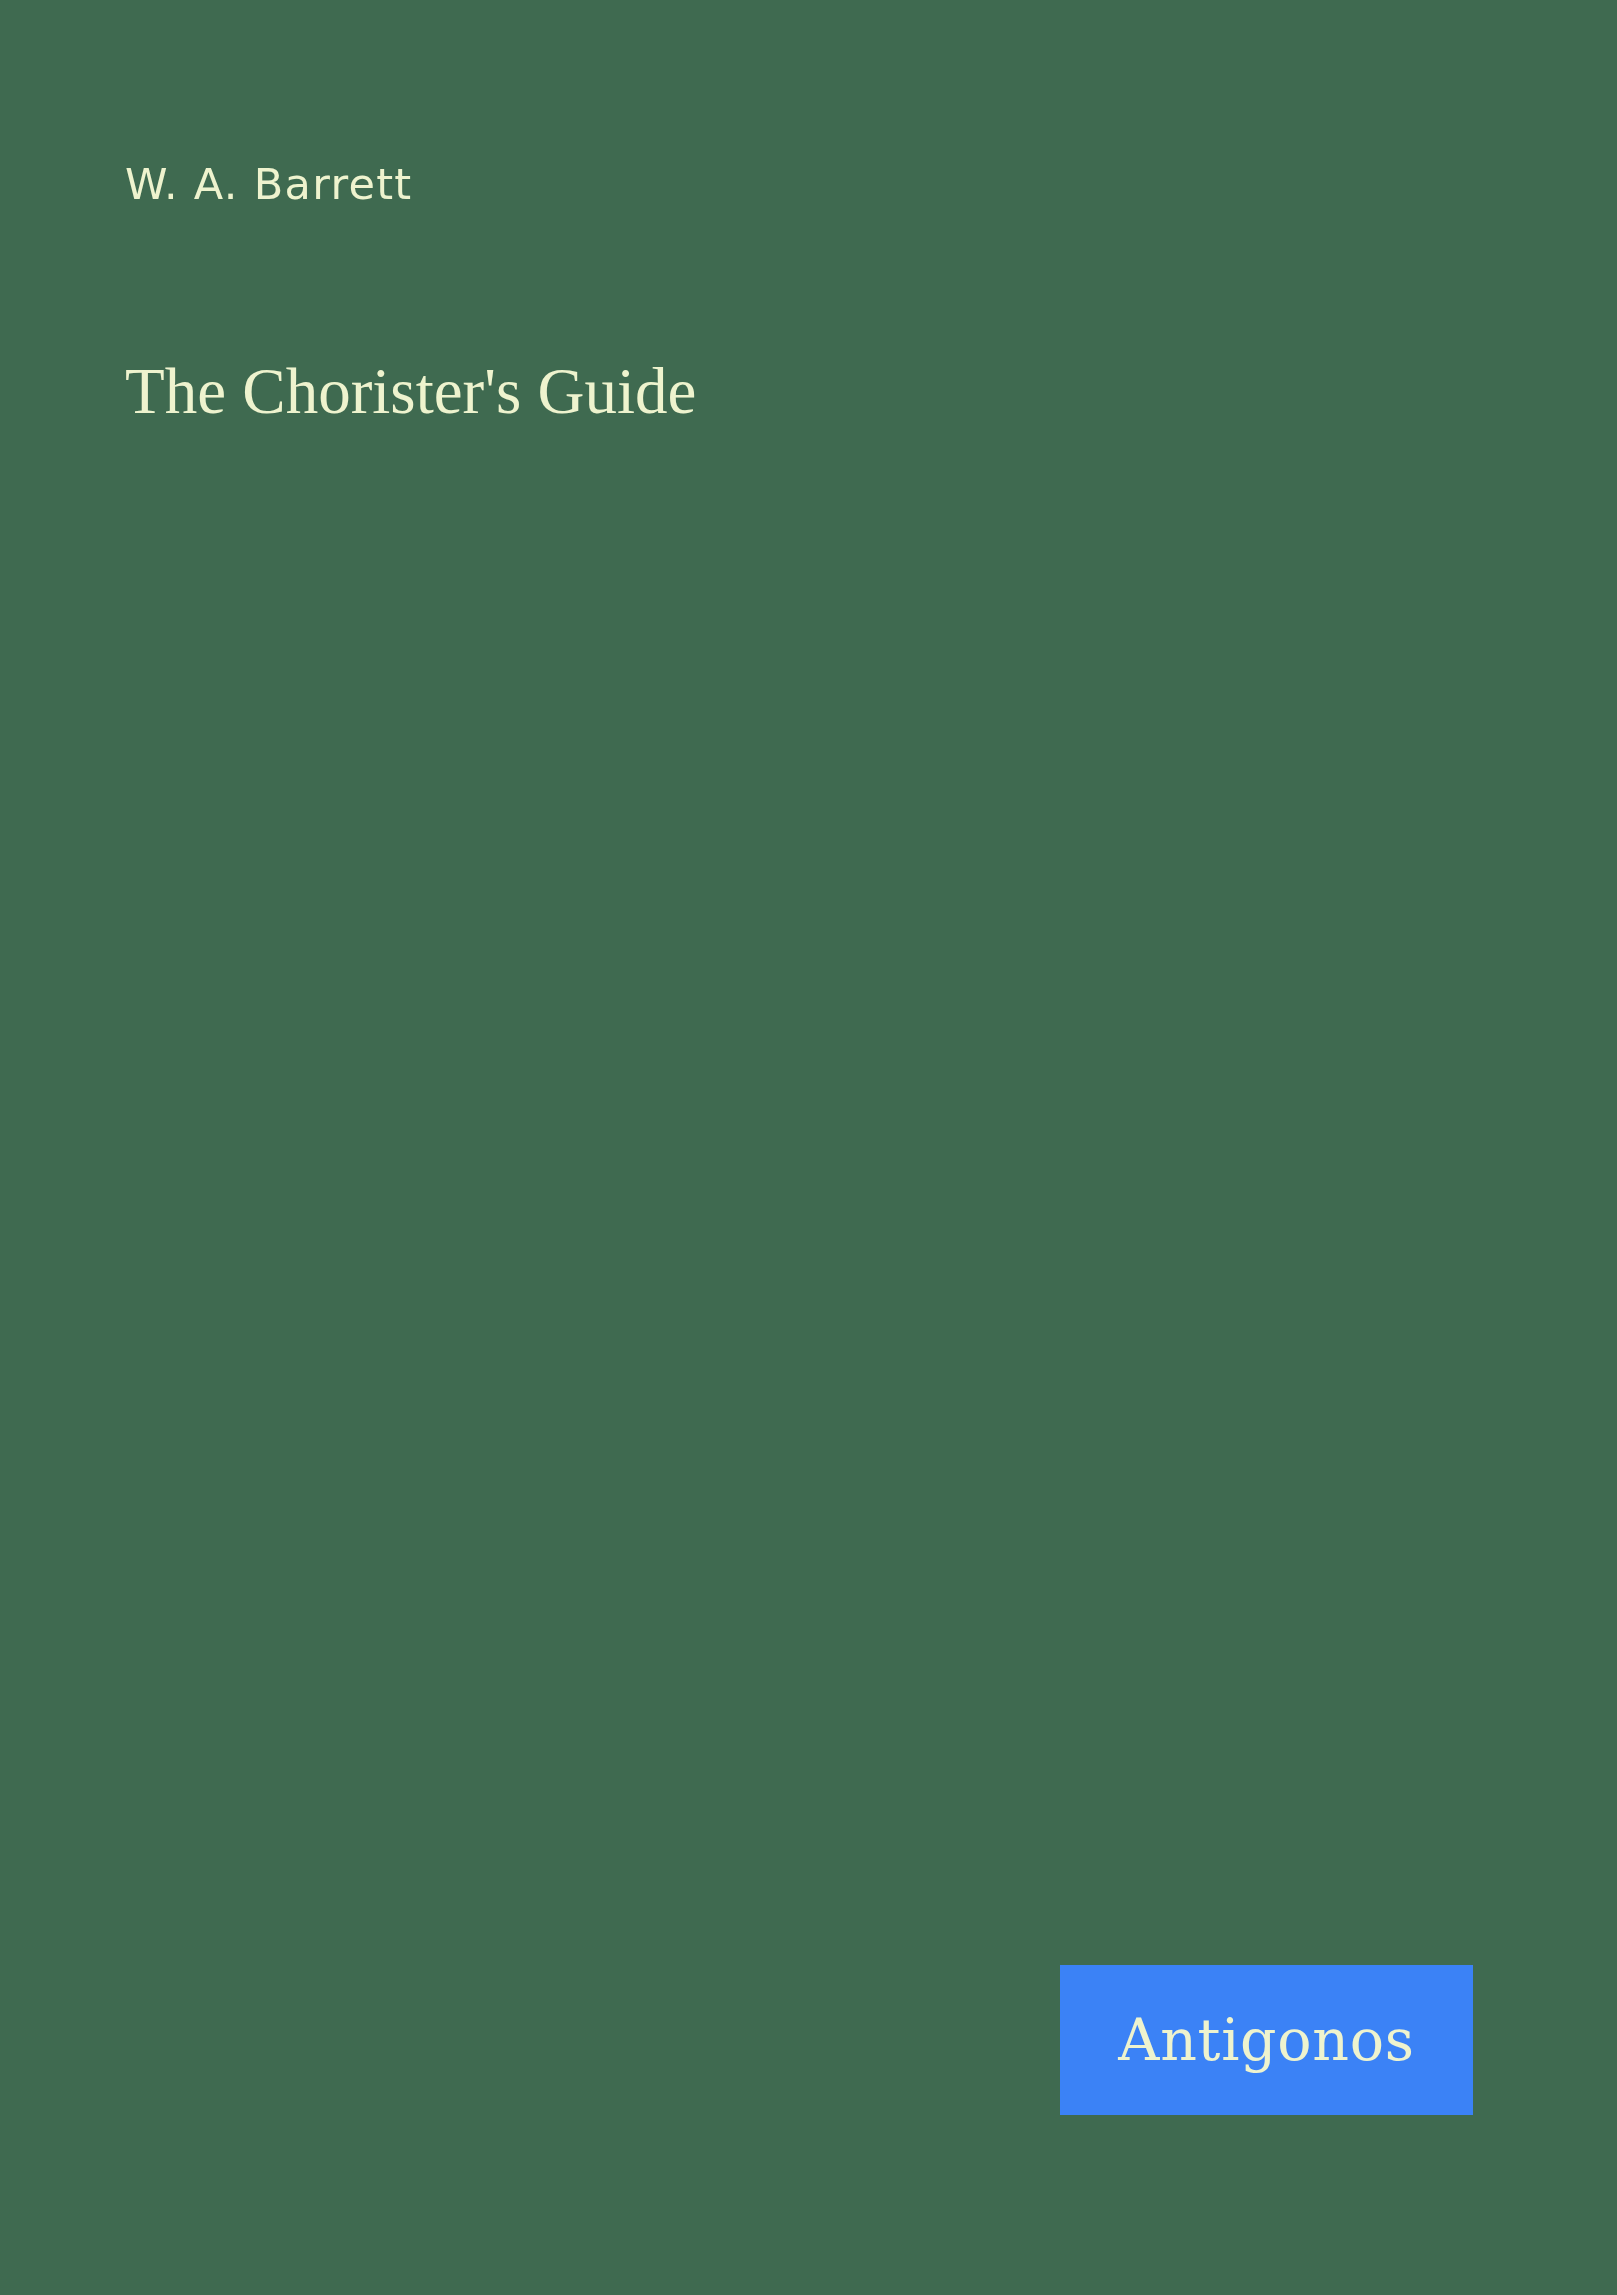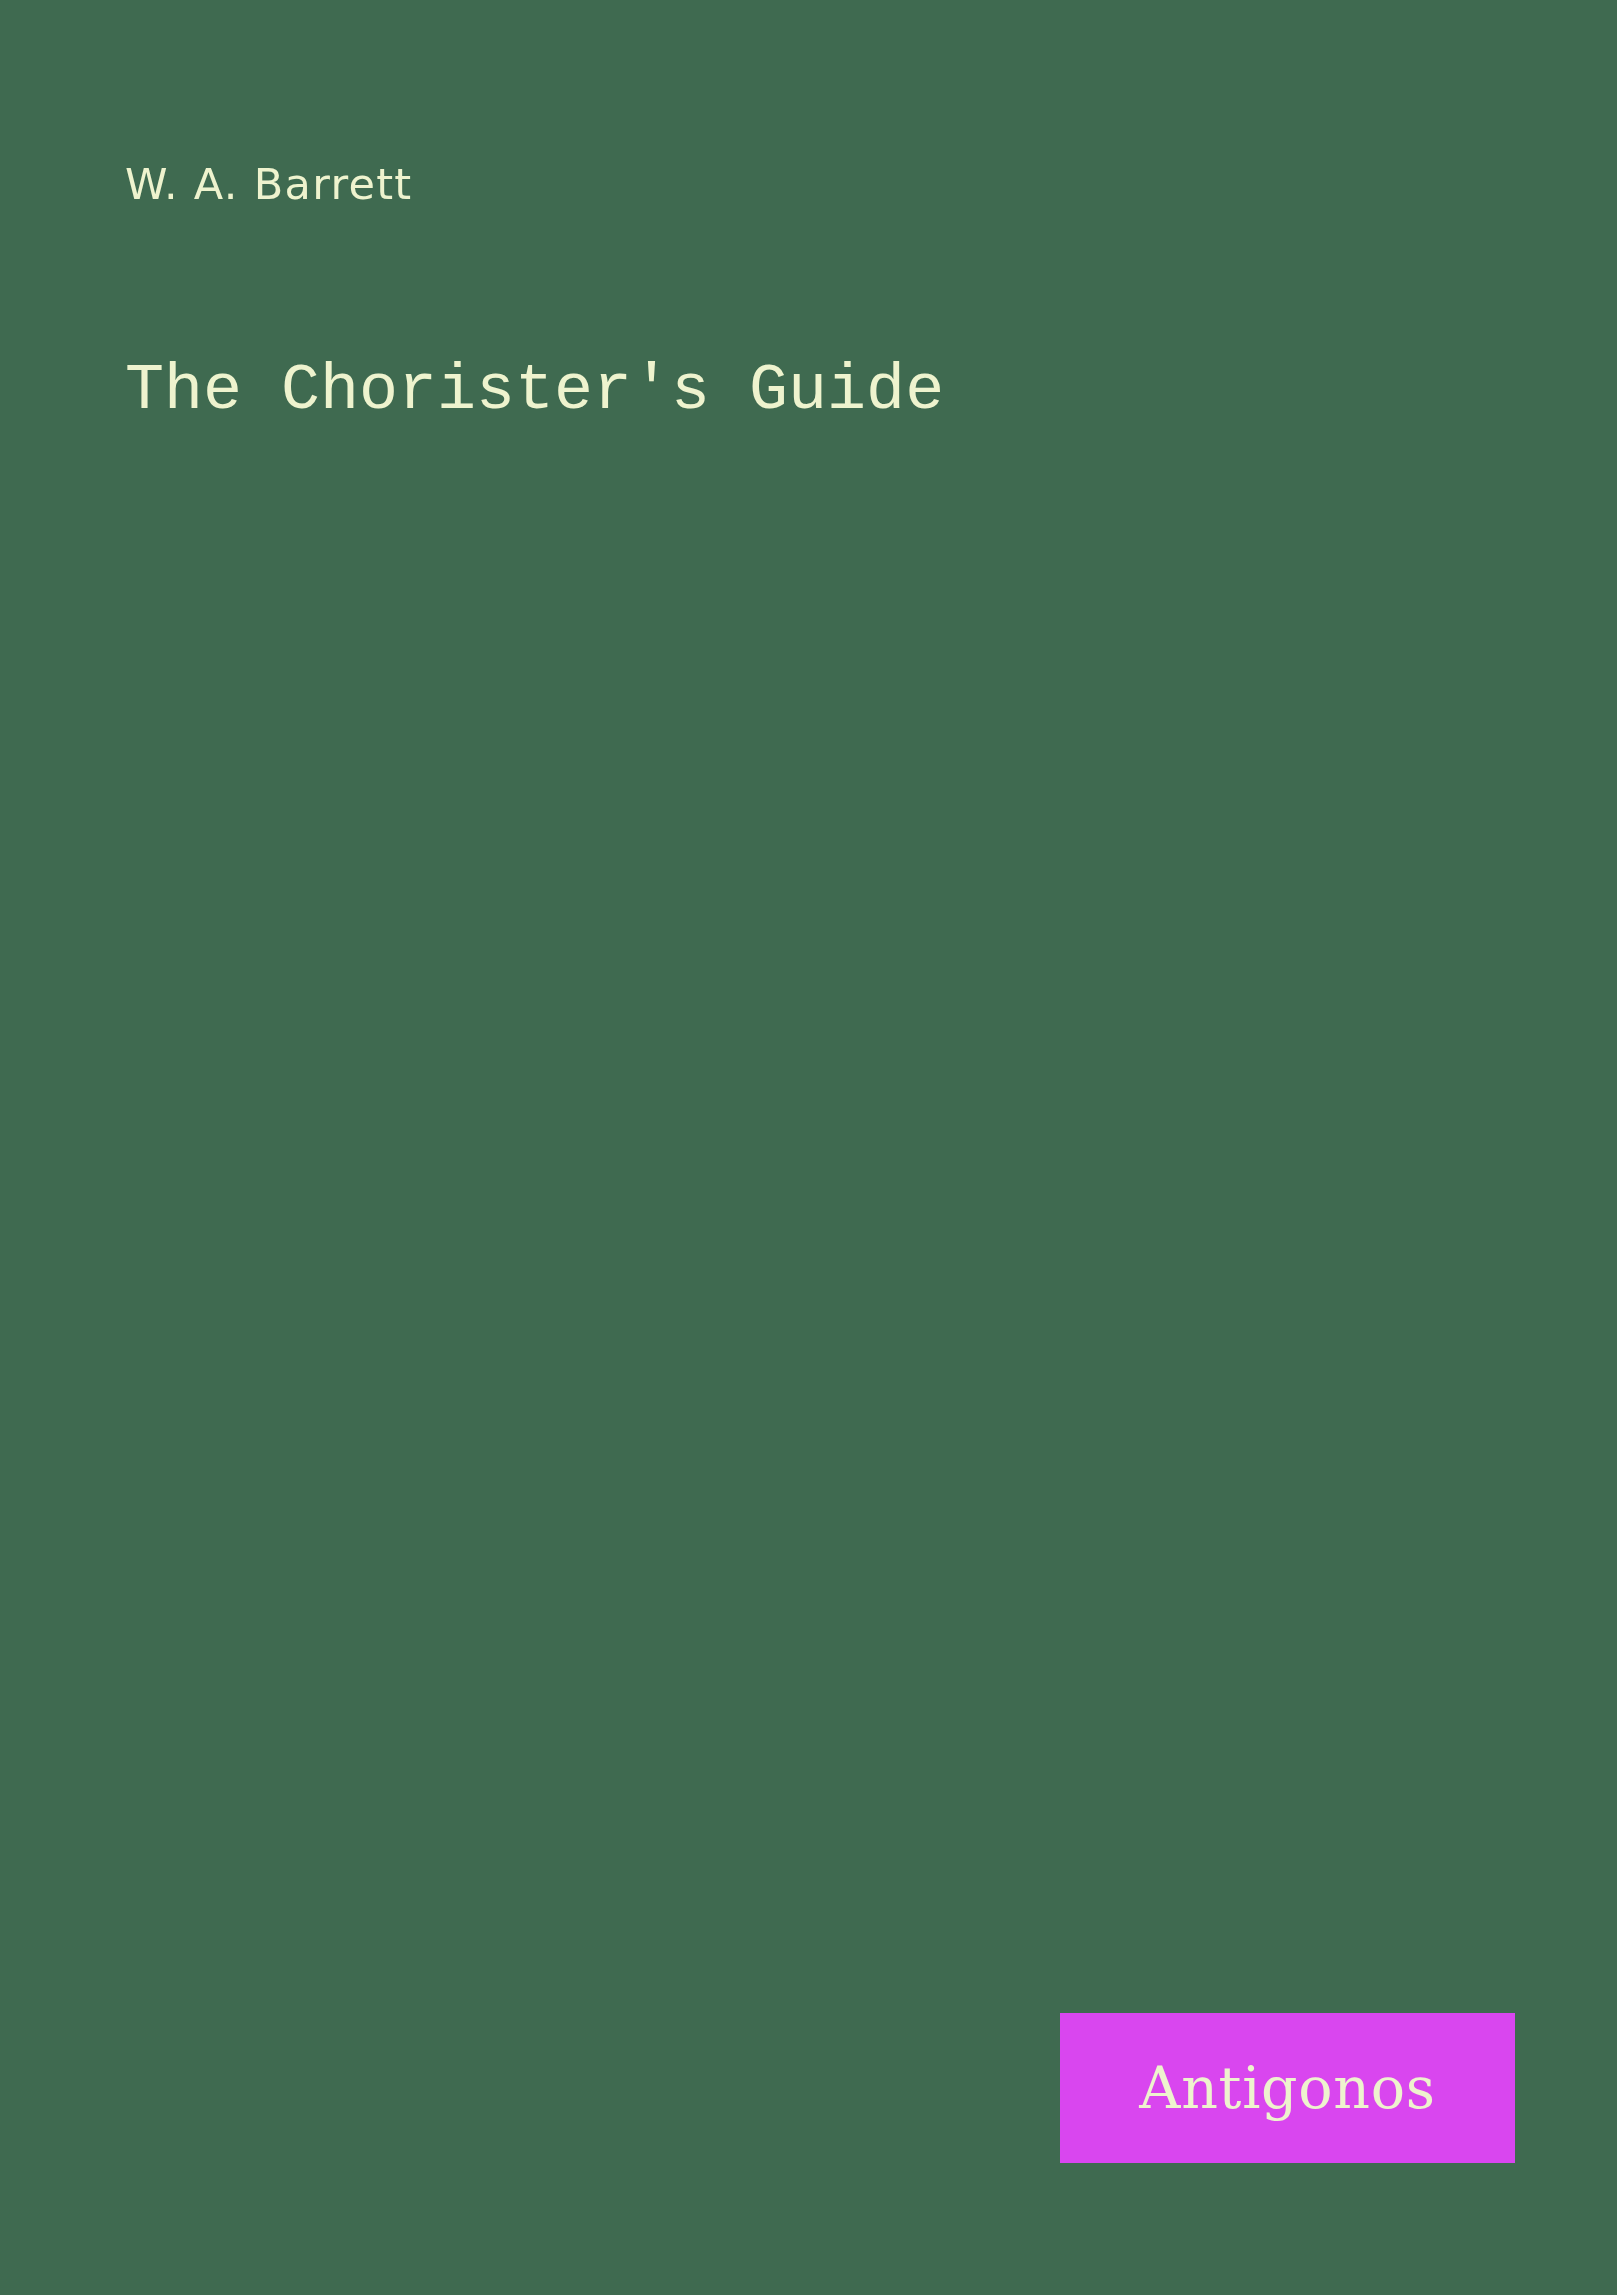--- a/index.html
+++ b/index.html
@@ -29,39 +29,38 @@
     font-weight: 400;
     letter-spacing: 1.3px;
     color: #eef3ce;
     line-height: 1.2;
     white-space: nowrap;
   }
   .title {
     position: absolute;
     left: 125px;
     top: 351px;
-    font-family: Liberation Mono, monospace;
+    font-family: Liberation Serif, serif;
     font-size: 65px;
     font-weight: 400;
     color: #eef3ce;
     line-height: 1.25;
     letter-spacing: 0px;
     max-width: 1281px;
   }
   .publisher-badge {
     position: absolute;
     left: 1060px;
     top: 1965px;
-    width: 455px;
+    width: 413px;
     height: 150px;
-    background: #d946ef;
+    background: #3b82f6;
     display: flex;
     align-items: center;
     justify-content: center;
-    margin-top: 48px;
   }
   .publisher-name {
     font-family: "DejaVu Serif", serif;
     font-size: 57px;
     font-weight: 400;
     color: #eef3ce;
     letter-spacing: 0.7px;
     white-space: nowrap;
   }
 </style>

